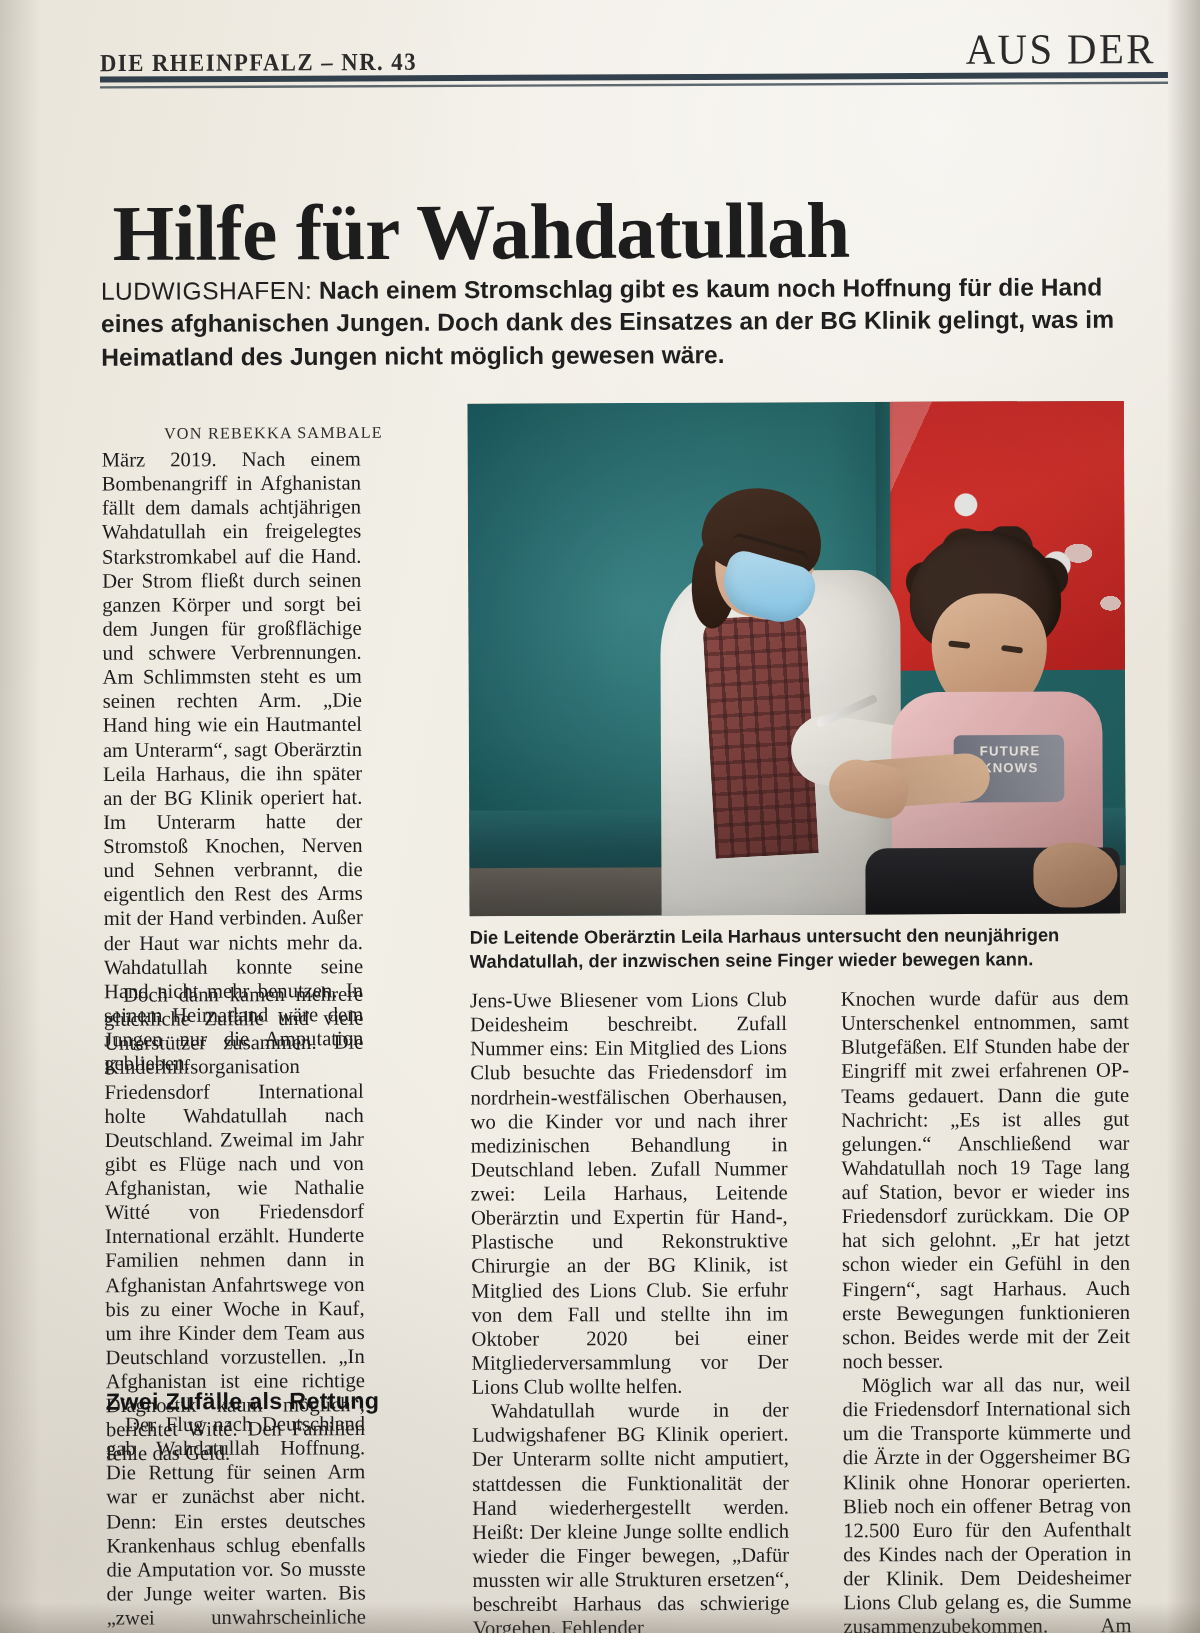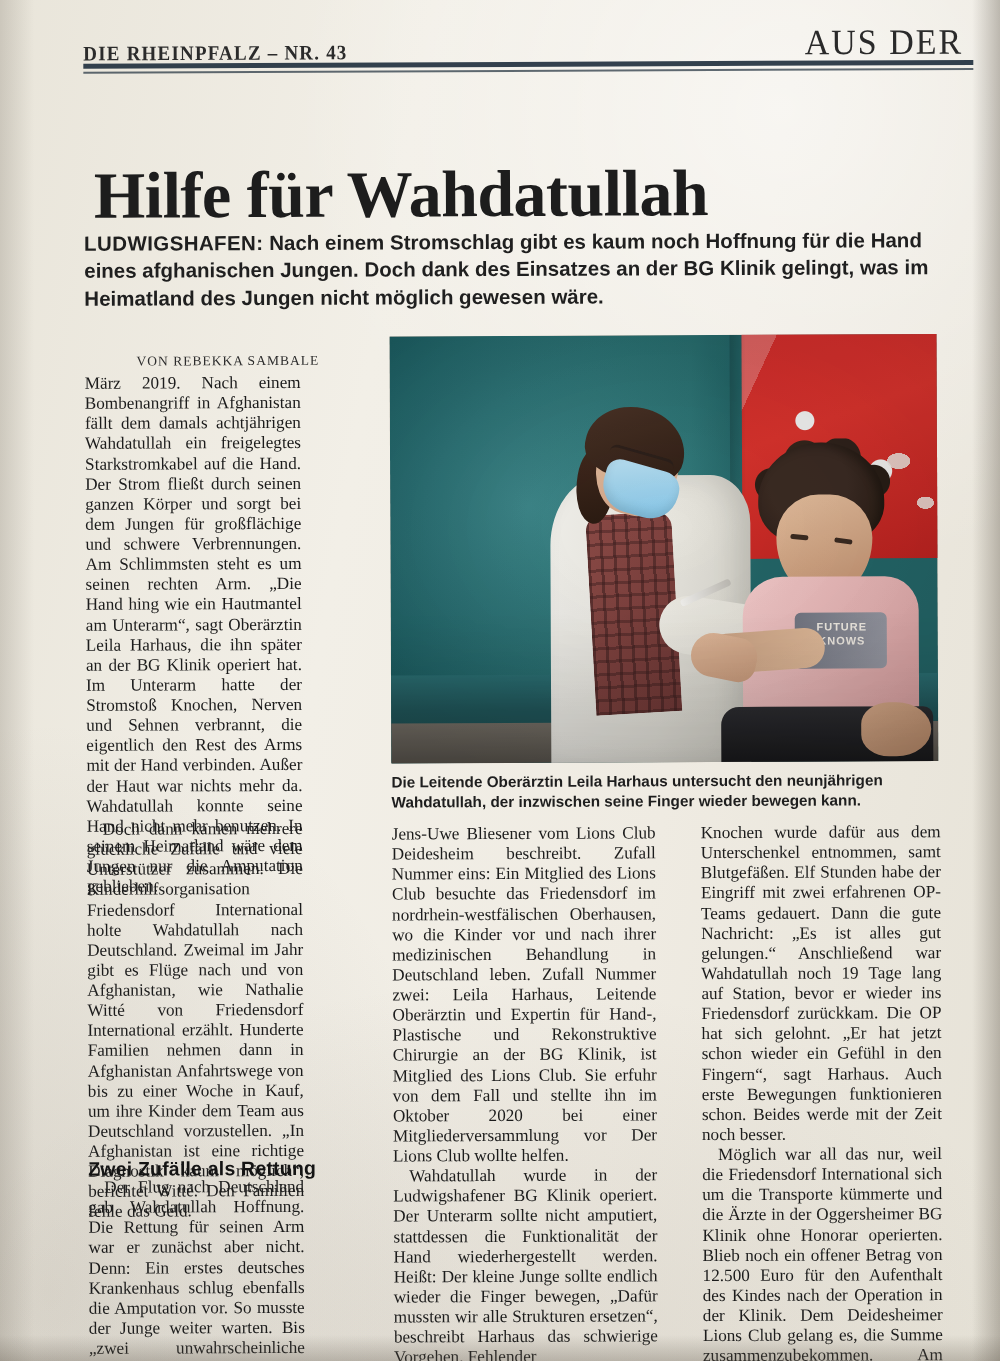--- a/index.html
+++ b/index.html
@@ -101,21 +101,21 @@
     left: 86px;
     top: 228px;
     width: 852px;
     font-family: "Liberation Sans", sans-serif;
     font-size: 20.5px;
     line-height: 1.33;
     font-weight: 700;
     color: #1f1f1f;
   }
   .lead .city {
-    font-weight: 700;
+    font-weight: 400;
     letter-spacing: .4px;
   }
 
   
   .byline {
     position: absolute;
     left: 138px;
     top: 352px;
     width: 250px;
     font-family: "Liberation Serif", serif;

